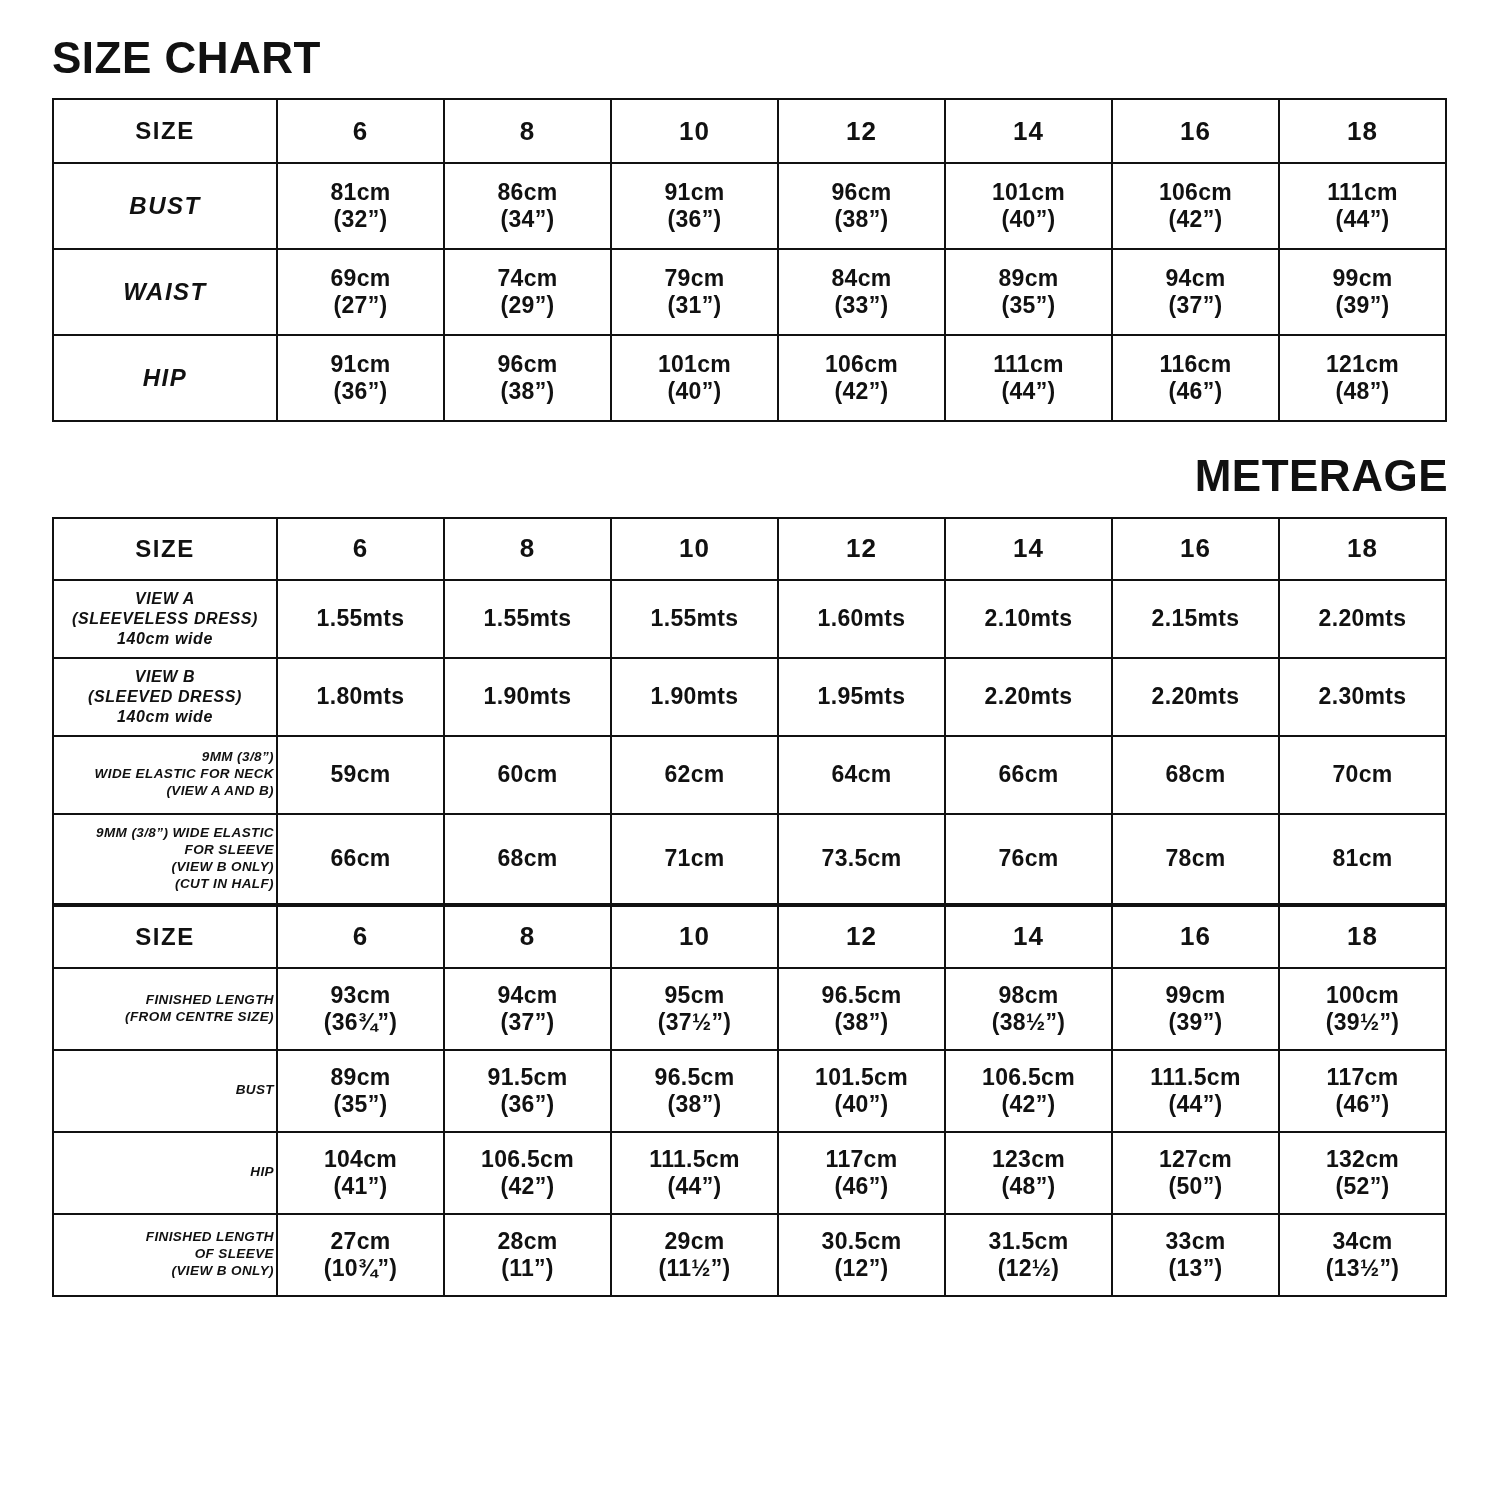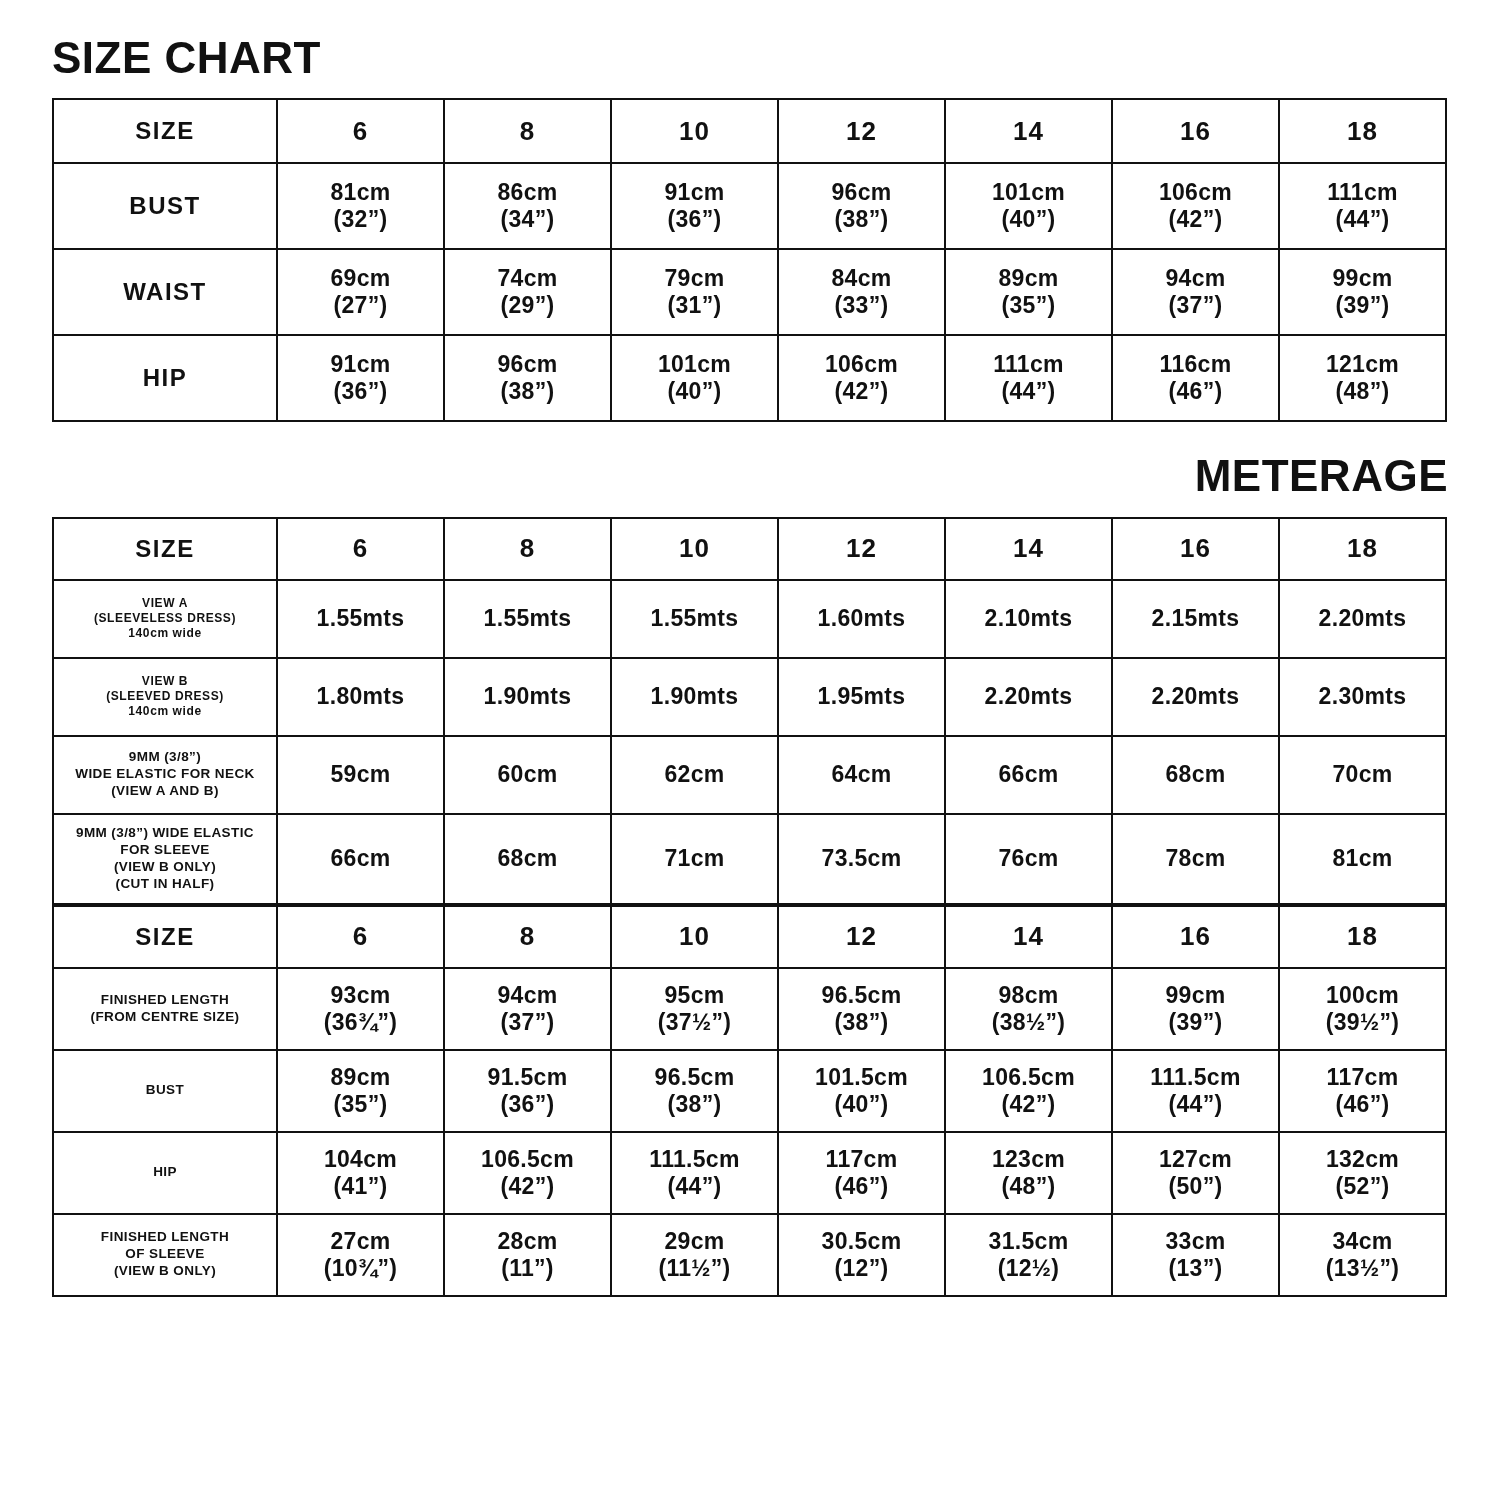--- a/index.html
+++ b/index.html
@@ -54,30 +54,32 @@
     font-size: 24px;
     letter-spacing: 1.5px;
   }
   .hdr-size {
     font-size: 26px;
     letter-spacing: 1px;
   }
   .row-label {
     font-size: 24px;
     letter-spacing: 1.5px;
+    font-style: italic;
   }
   .row-label.small {
-    font-size: 12px;
+    font-size: 16px;
     letter-spacing: 0.6px;
     line-height: 1.25;
   }
   .row-label.xsmall {
     font-size: 13.5px;
     letter-spacing: 0.4px;
     line-height: 1.25;
+    text-align: right;
   }
   .cell {
     font-size: 23px;
     line-height: 1.18;
     letter-spacing: 0.3px;
   }
   .cell .sub {
     display: block;
     font-size: 23px;
   }

